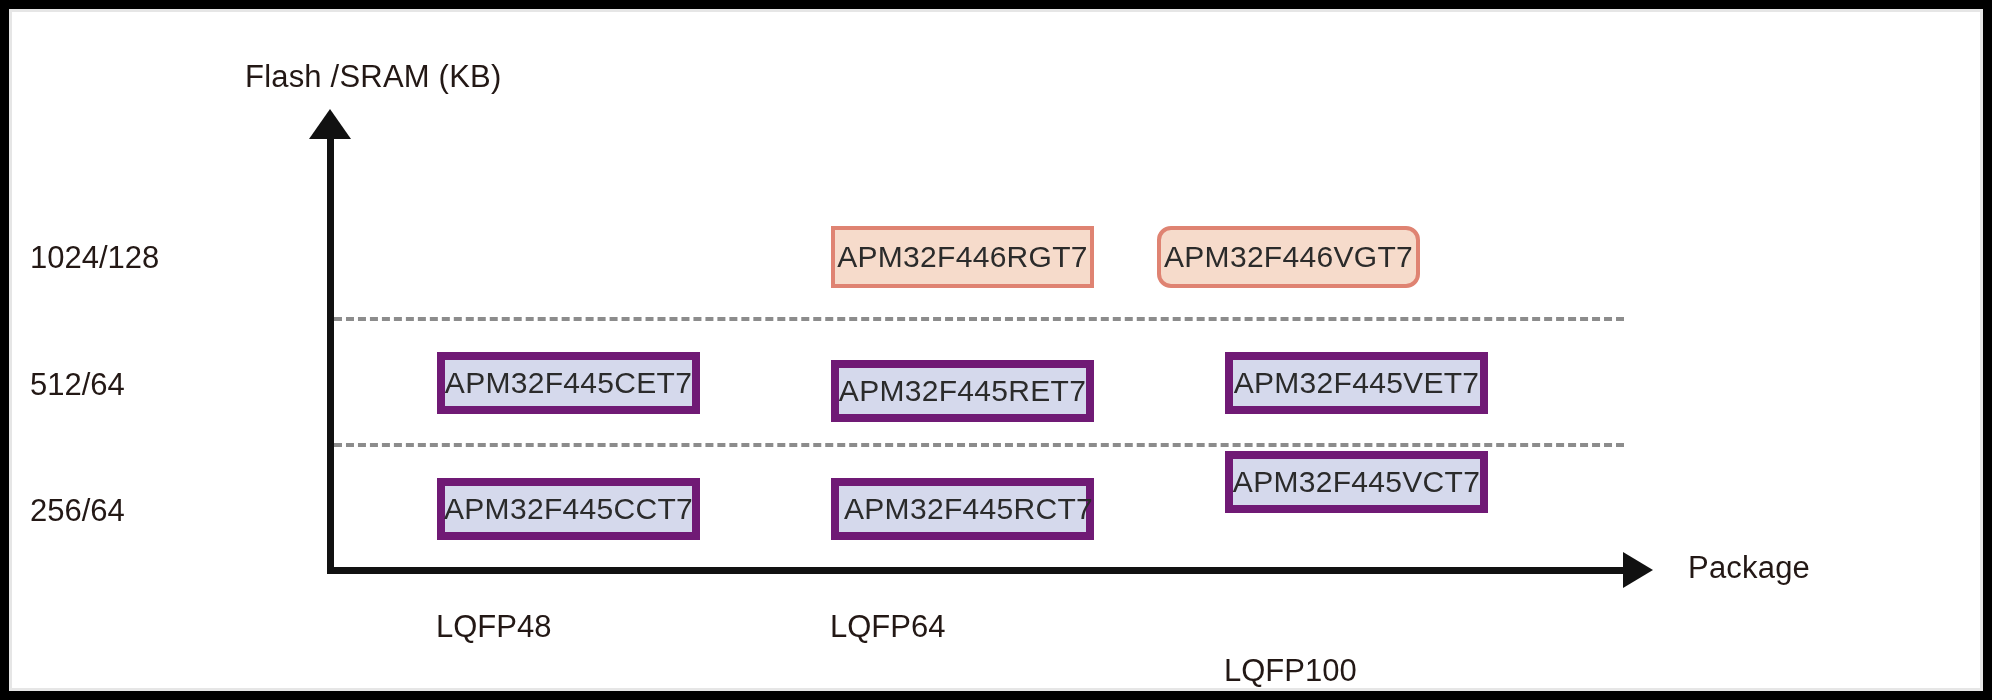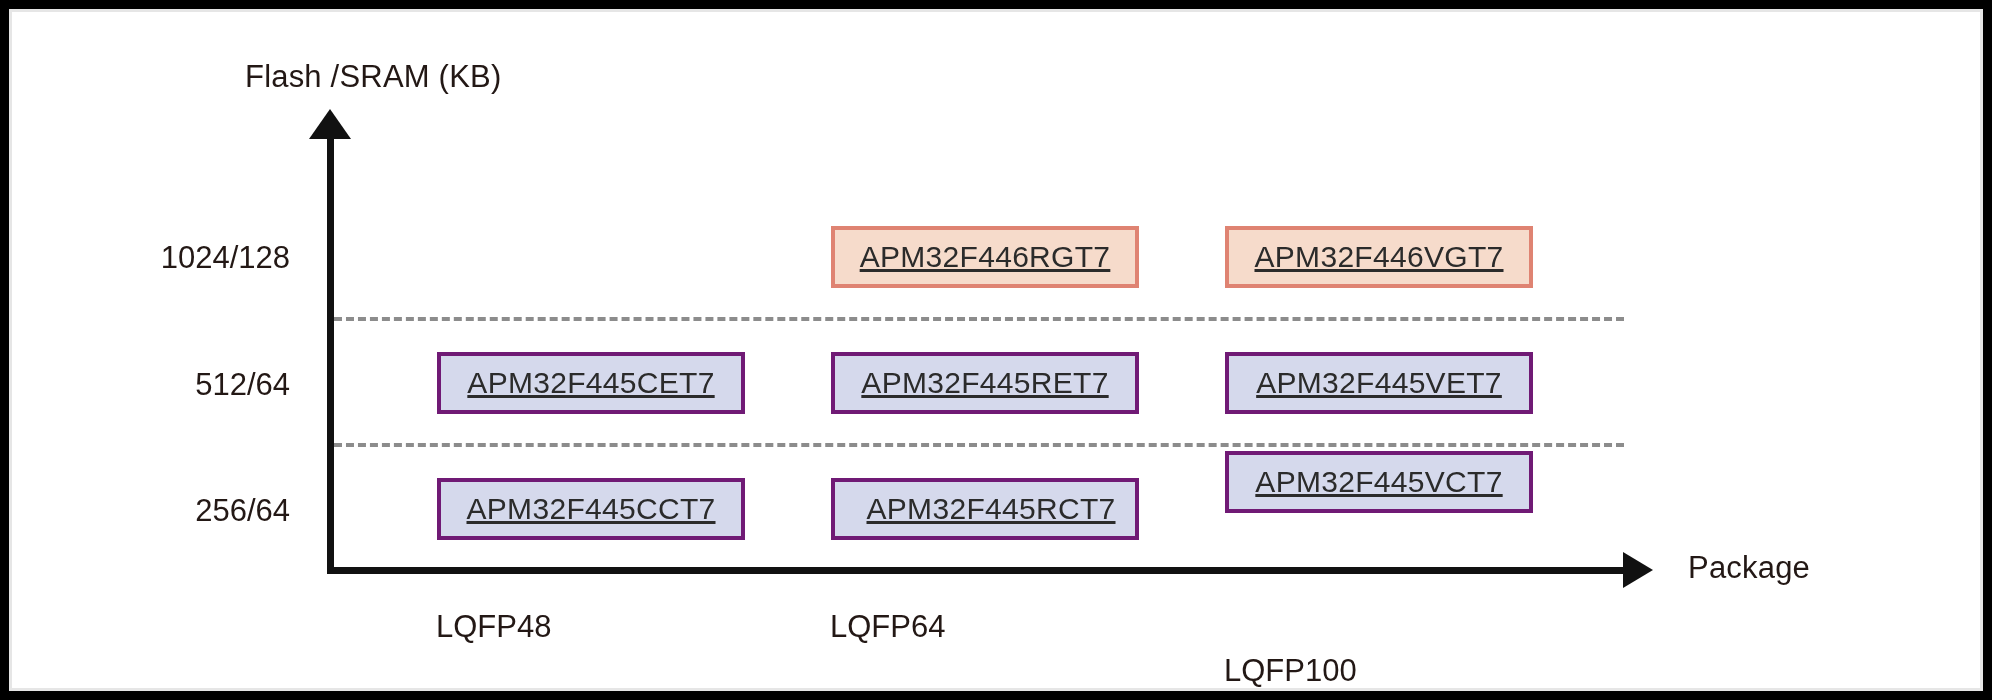--- a/index.html
+++ b/index.html
@@ -89,21 +89,21 @@
     color: #231815;
     white-space: nowrap;
     letter-spacing: 0.2px;
   }
 
   
   .ytick {
     position: absolute;
     right: 1693px;
     width: 260px;
-    text-align: right;
+    text-align: left;
     font-size: 31px;
     color: #231815;
     white-space: nowrap;
   }
 
   
   .xtick {
     position: absolute;
     top: 600px;
     width: 300px;
@@ -118,34 +118,33 @@
     position: absolute;
     left: 325px;
     width: 1290px;
     height: 0;
     border-top: 4px dashed #8c8c8c;
   }
 
   
   .cell {
     position: absolute;
-    width: 308px;
+    width: 263px;
     height: 62px;
     box-sizing: border-box;
     display: flex;
     align-items: center;
     justify-content: center;
     font-size: 30px;
     letter-spacing: 0.3px;
     white-space: nowrap;
-    text-decoration: underline;
   }
   .cell.blue {
     background: #d5d9ec;
-    border: 4px solid #701a75;
+    border: 8px solid #701a75;
     color: #2b2b2b;
     text-align: center;
   }
   .cell.salmon {
     background: #f6dbcb;
     border: 4px solid #df8372;
     color: #2b2b2b;
   }
 </style>
 </head>
@@ -164,24 +163,24 @@
       <div class="axis-title-x">Package</div>
 
       <div class="ytick" style="top:231px;">1024/128</div>
       <div class="ytick" style="top:358px;">512/64</div>
       <div class="ytick" style="top:484px;">256/64</div>
 
       <div class="sep" style="top:308px;"></div>
       <div class="sep" style="top:434px;"></div>
 
       <div class="cell salmon" style="left:822px;  top:217px;">APM32F446RGT7</div>
-      <div class="cell salmon" style="left:1216px; top:217px;">APM32F446VGT7</div>
+      <div class="cell salmon" style="left:1148px; top:217px;border-radius:14px;">APM32F446VGT7</div>
 
       <div class="cell blue" style="left:428px;  top:343px;">APM32F445CET7</div>
-      <div class="cell blue" style="left:822px;  top:343px;">APM32F445RET7</div>
+      <div class="cell blue" style="left:822px;  top:351px;">APM32F445RET7</div>
       <div class="cell blue" style="left:1216px; top:343px;">APM32F445VET7</div>
 
       <div class="cell blue" style="left:428px;  top:469px;">APM32F445CCT7</div>
       <div class="cell blue" style="left:822px;  top:469px;padding-left:12px;">APM32F445RCT7</div>
       <div class="cell blue" style="left:1216px; top:442px;">APM32F445VCT7</div>
 
       <div class="xtick" style="left:427px;">LQFP48</div>
       <div class="xtick" style="left:821px;">LQFP64</div>
       <div class="xtick" style="left:1215px;margin-top:44px;">LQFP100</div>
 

